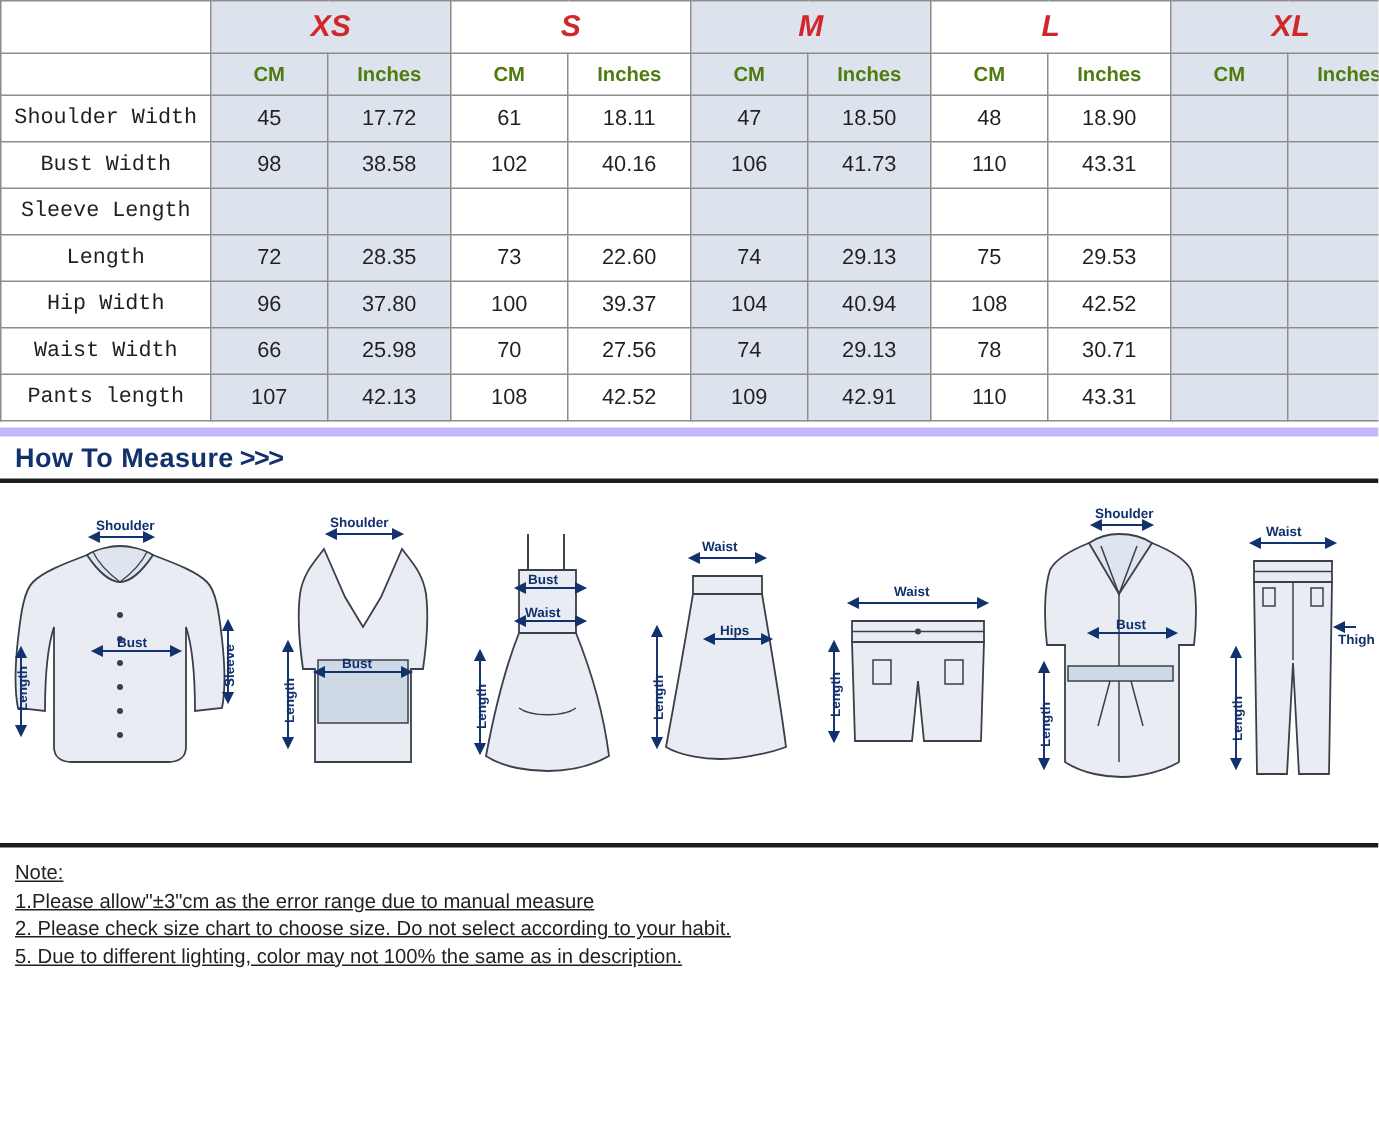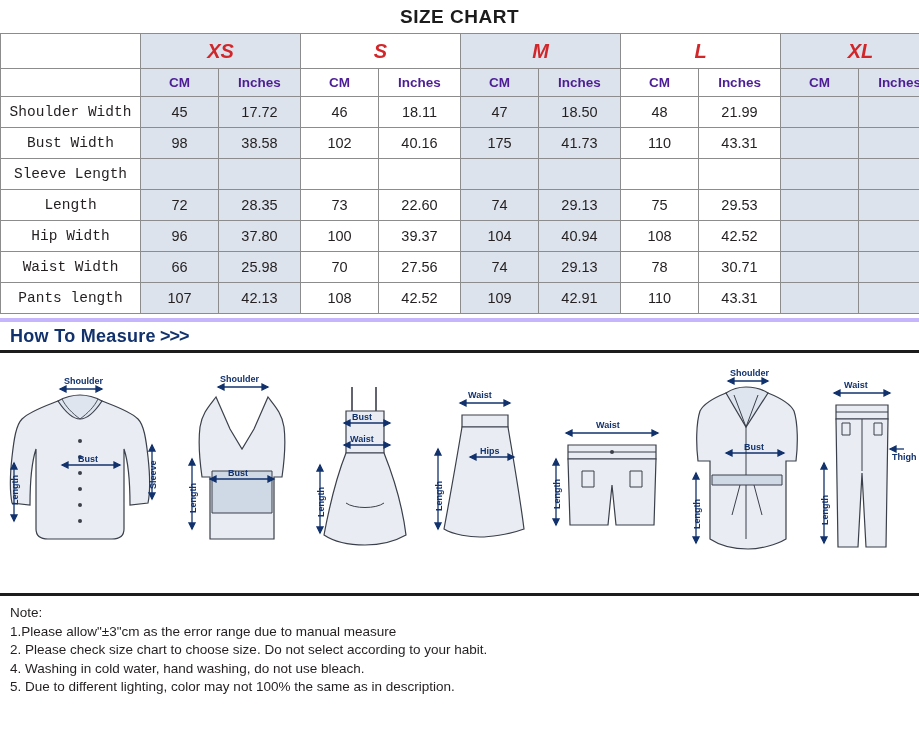--- a/index.html
+++ b/index.html
@@ -54,38 +54,38 @@
     font-weight: bold;
     color: #d1272b;
     font-style: italic;
   }
   td.shade { background: #dde3ec; }
   td.blank { background: #ffffff; }
   tr.unit-row td {
     height: 27px;
     font-size: 13.5px;
     font-weight: bold;
-    color: #4c1d95;
+    color: #4d7c0f;
   }
   td.rowlabel {
     text-align: center;
     font-size: 14px;
     background: #ffffff;
     font-family: Liberation Mono, monospace;
   }
   tr.sleeve-row td { height: 30px; }
 
   td.highlight-cell {
     border: 2px solid #1f6f5c;
   }
 
   
   .htm-band {
     margin-top: 4px;
-    border-top: 4px solid #c4b5fd;
+    border-top: 6px solid #c4b5fd;
     border-bottom: 3px solid #1c1c1c;
     height: 28px;
     display: flex;
     align-items: center;
   }
   .htm-title {
     font-size: 18px;
     font-weight: bold;
     color: #12326d;
     padding-left: 10px;
@@ -119,28 +119,27 @@
   }
   .illus-cell svg { display: block; }
 
   
   .notes {
     padding: 8px 10px 0 10px;
     font-size: 13.5px;
     line-height: 18.5px;
     color: #231f20;
   }
-  .notes div { white-space: nowrap; }
+  .notes div { white-space: nowrap; text-decoration: underline; }
 </style>
 </head>
 <body>
 
 <div class="page">
 
-  <div class="title">SIZE CHART</div>
 
   <table class="size-table">
     <colgroup>
       <col class="col-label">
       <col class="col-cm">
         <col class="col-in">
       <col class="col-cm">
         <col class="col-in">
       <col class="col-cm">
         <col class="col-in">
@@ -170,37 +169,37 @@
         <td class="blank">CM</td>
         <td class="blank">Inches</td>
         <td class="shade">CM</td>
         <td class="shade">Inches</td>
       </tr>
 
       <tr>
         <td class="rowlabel">Shoulder Width</td>
         <td class="shade">45</td>
         <td class="shade">17.72</td>
-        <td class="blank">46</td>
+        <td class="blank">61</td>
         <td class="blank">18.11</td>
         <td class="shade">47</td>
         <td class="shade">18.50</td>
         <td class="blank">48</td>
-        <td class="blank">21.99</td>
+        <td class="blank">18.90</td>
         <td class="shade"></td>
         <td class="shade"></td>
       </tr>
 
       <tr>
         <td class="rowlabel">Bust Width</td>
         <td class="shade">98</td>
         <td class="shade">38.58</td>
         <td class="blank">102</td>
         <td class="blank">40.16</td>
-        <td class="shade">175</td>
+        <td class="shade">106</td>
         <td class="shade">41.73</td>
         <td class="blank">110</td>
         <td class="blank">43.31</td>
         <td class="shade"></td>
         <td class="shade"></td>
       </tr>
 
       <tr class="sleeve-row">
         <td class="rowlabel">Sleeve Length</td>
         <td class="shade"></td>
@@ -496,17 +495,16 @@
         </svg>
       </div>
 
     </div>
   </div>
 
   <div class="notes">
     <div>Note:</div>
     <div>1.Please allow"±3"cm as the error range due to manual measure</div>
     <div>2. Please check size chart to choose size. Do not select according to your habit.</div>
-    <div>4. Washing in cold water, hand washing, do not use bleach.</div>
     <div>5. Due to different lighting, color may not 100% the same as in description.</div>
   </div>
 
 </div>
 
 </body></html>

